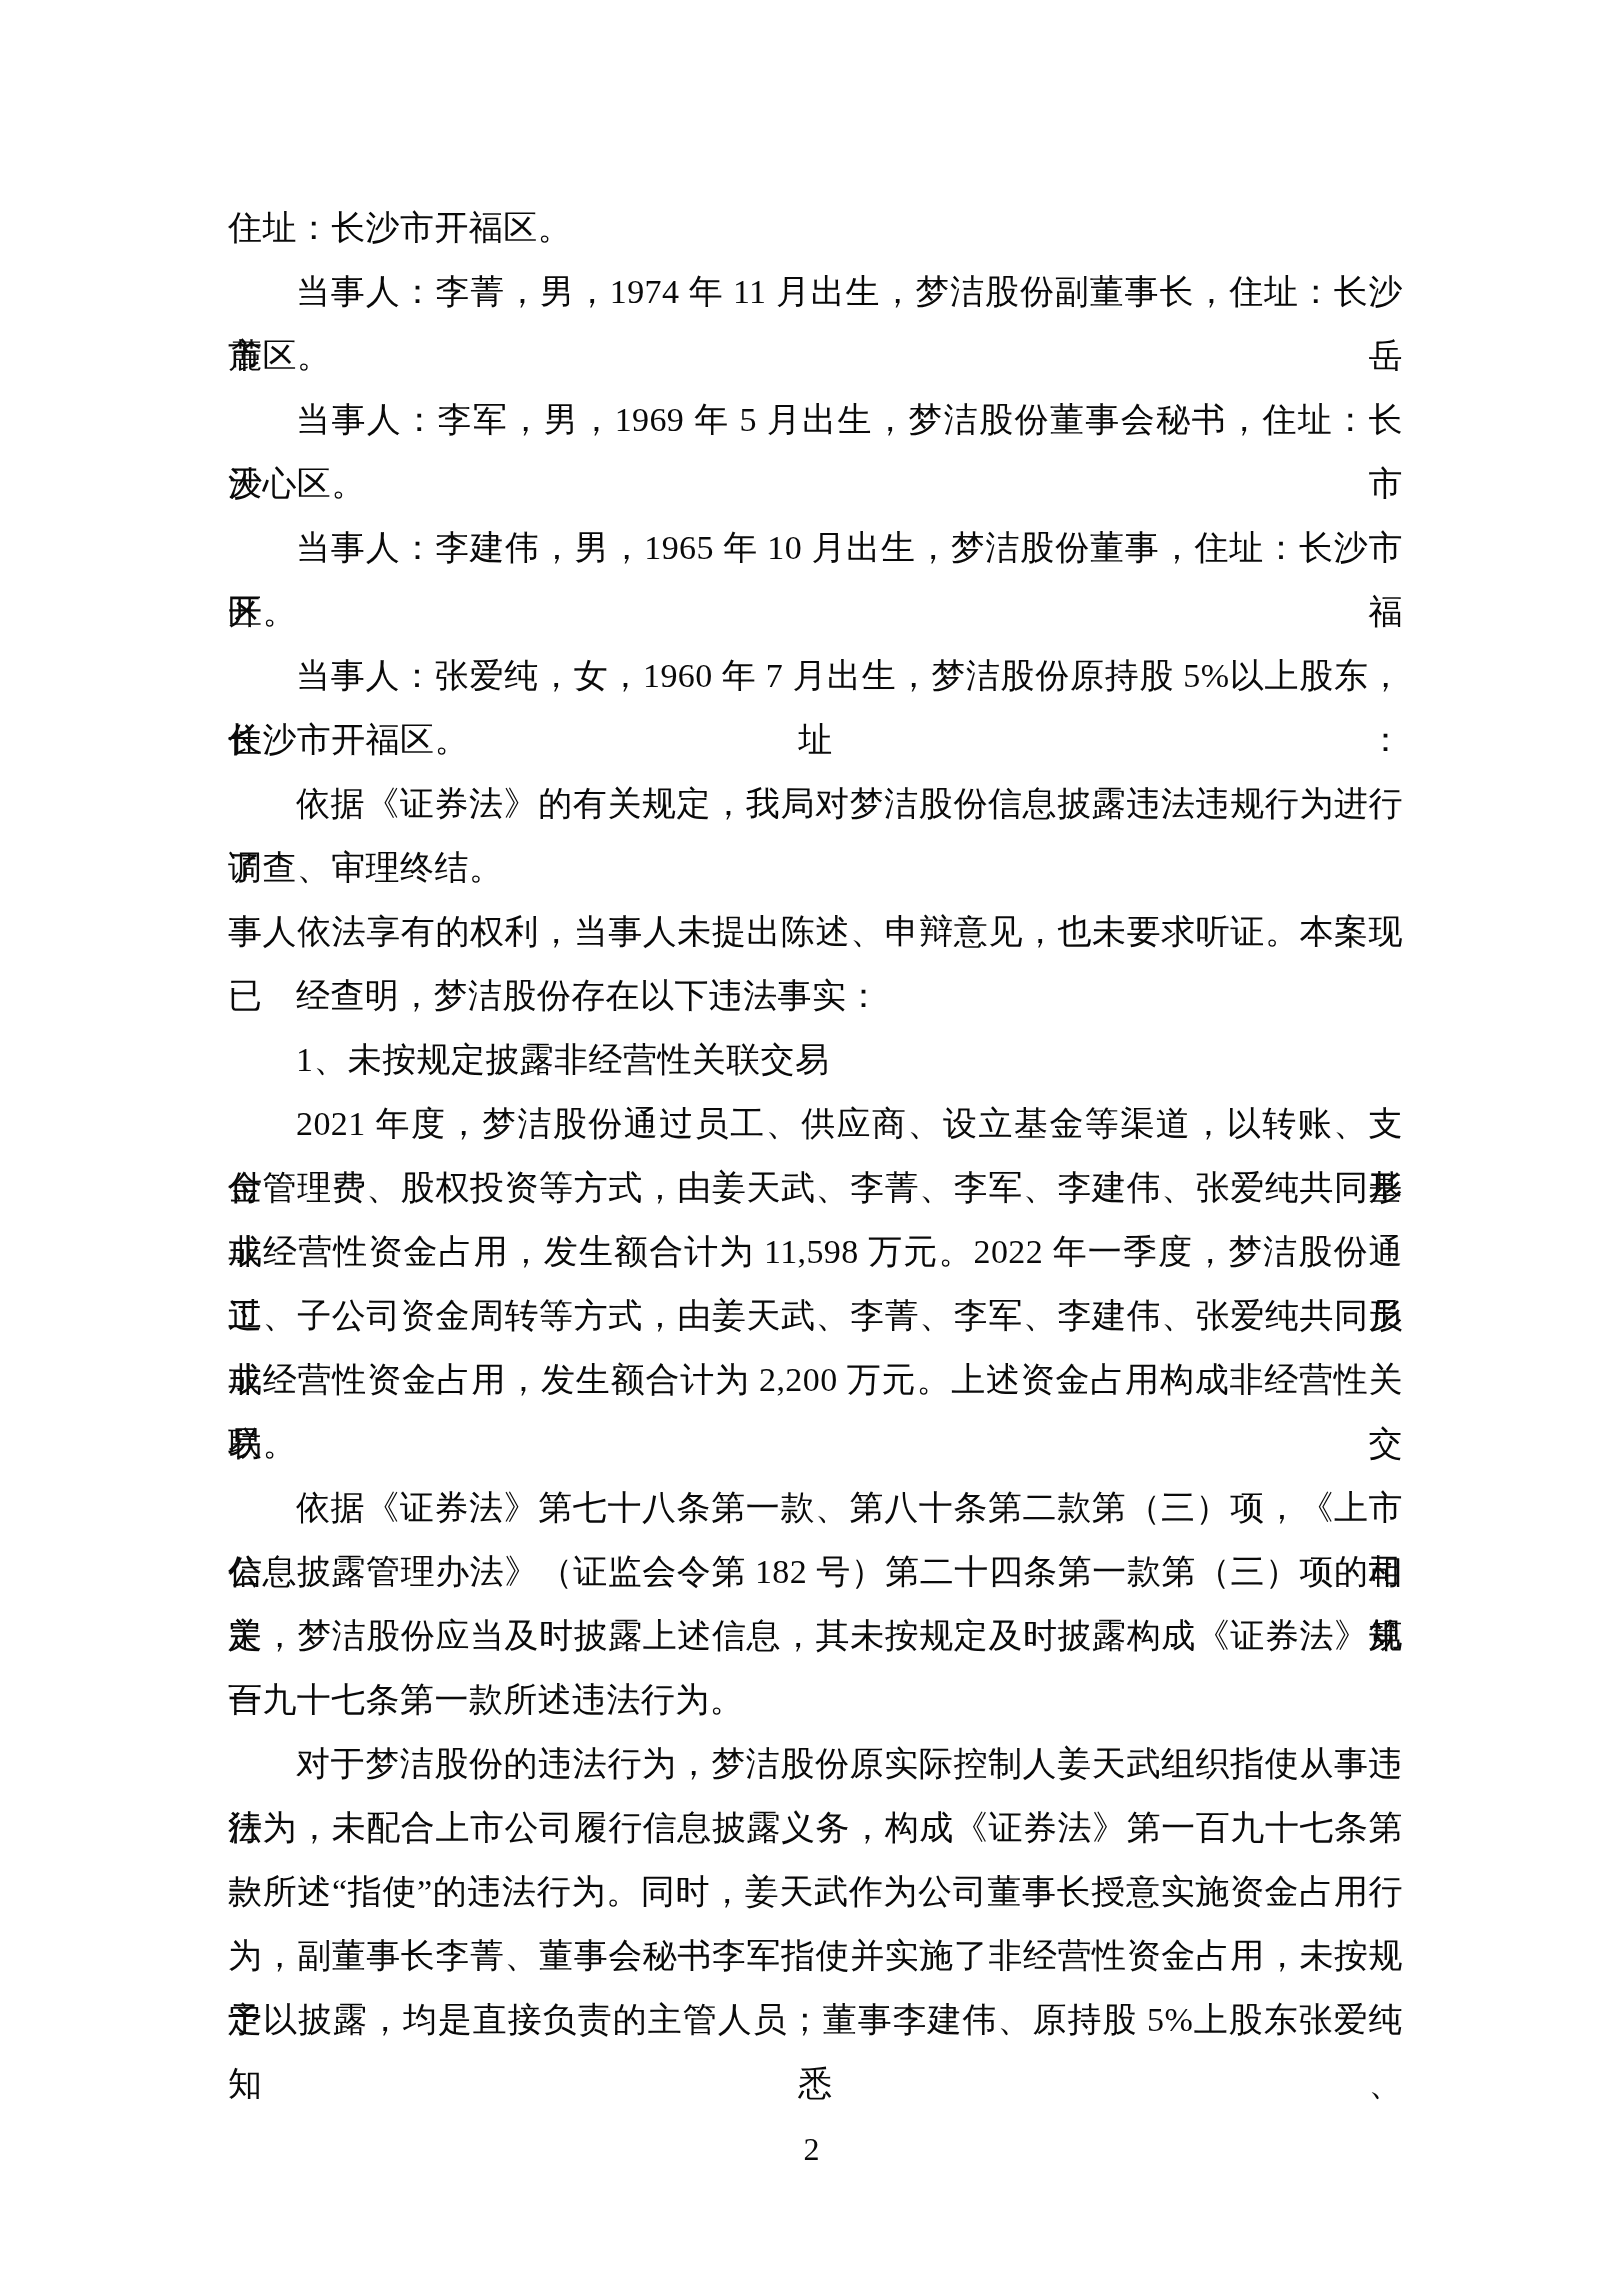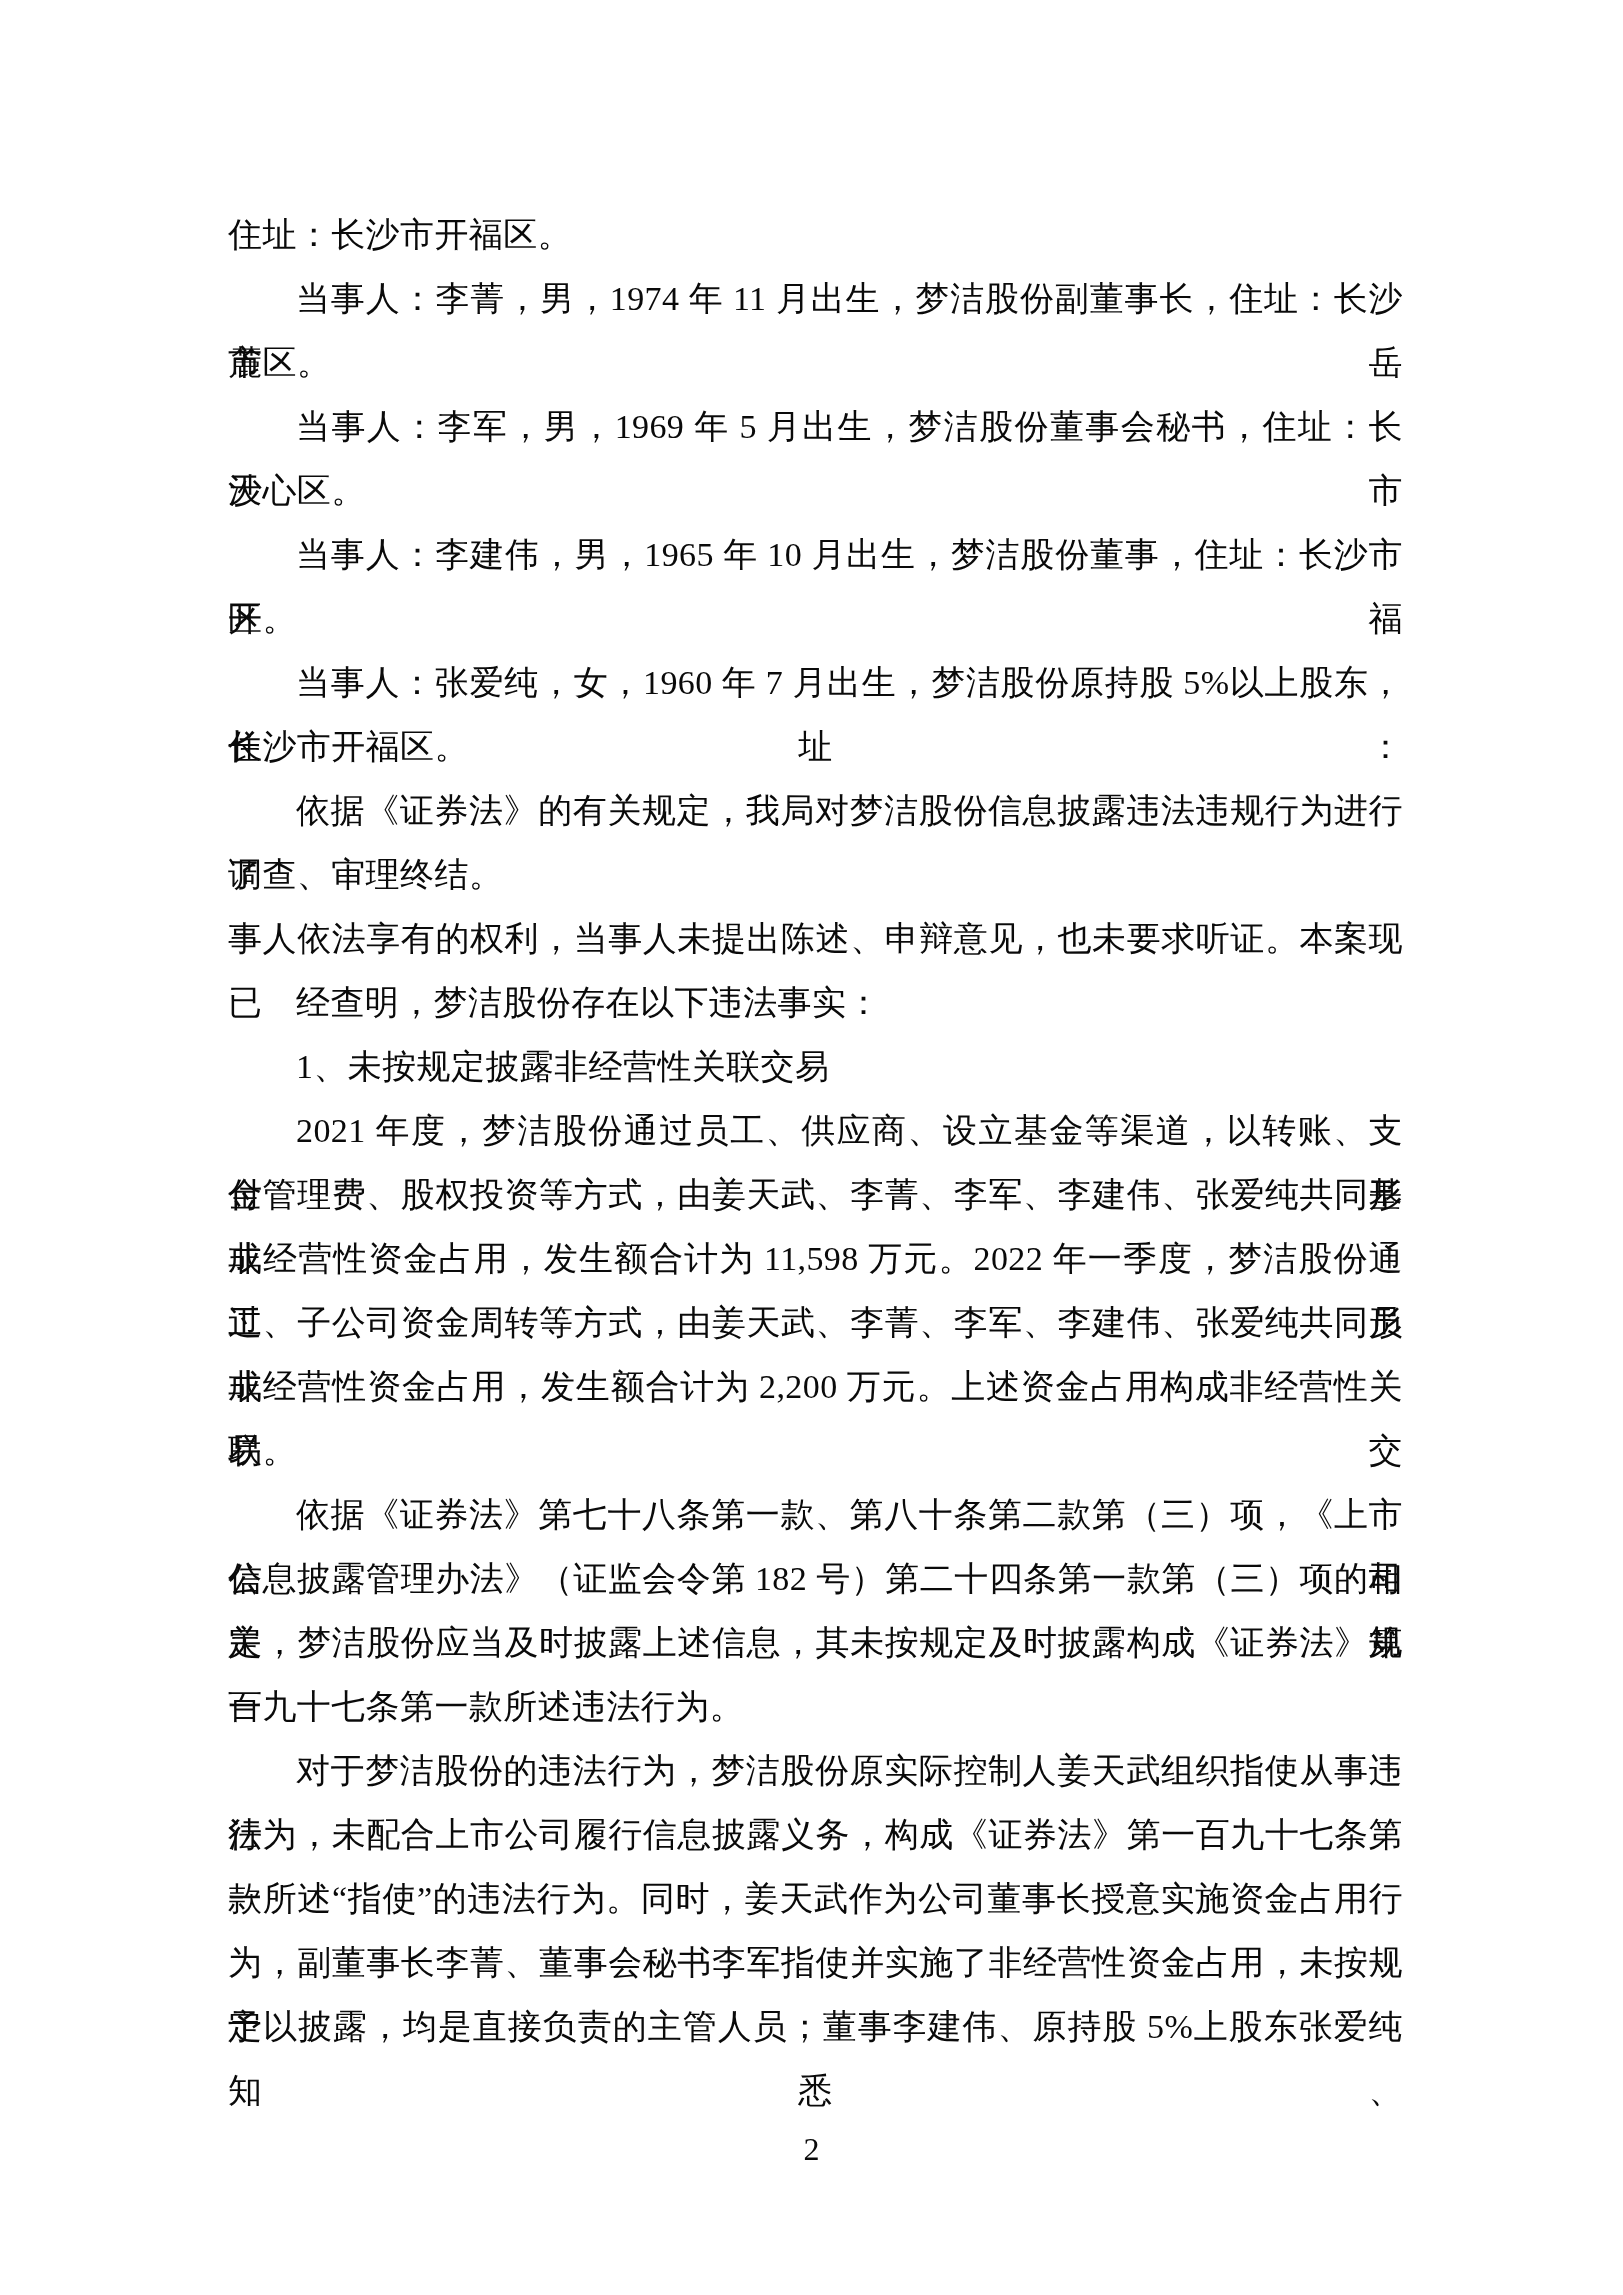--- a/index.html
+++ b/index.html
@@ -18,21 +18,21 @@
   .page {
     position: absolute;
     left: 0; top: 0;
     width: 1623px;
     height: 2295px;
     background: #ffffff;
   }
   .text-content {
     position: absolute;
     left: 228px;
-    top: 203px;
+    top: 196px;
     width: 1175px;
   }
   .line {
     height: 64px;
     line-height: 64px;
     font-size: 34px;
     white-space: nowrap;
     letter-spacing: 0.4px;
     text-align: left;
   }

